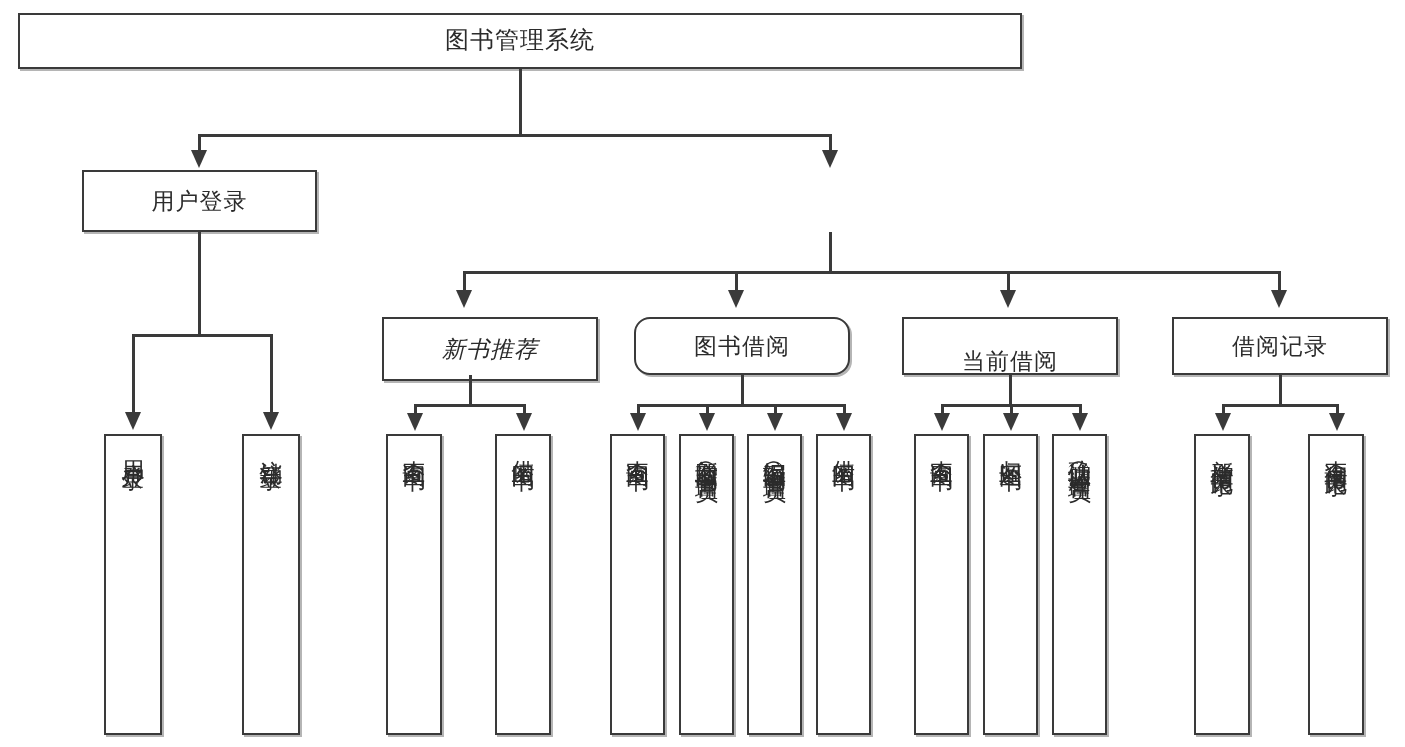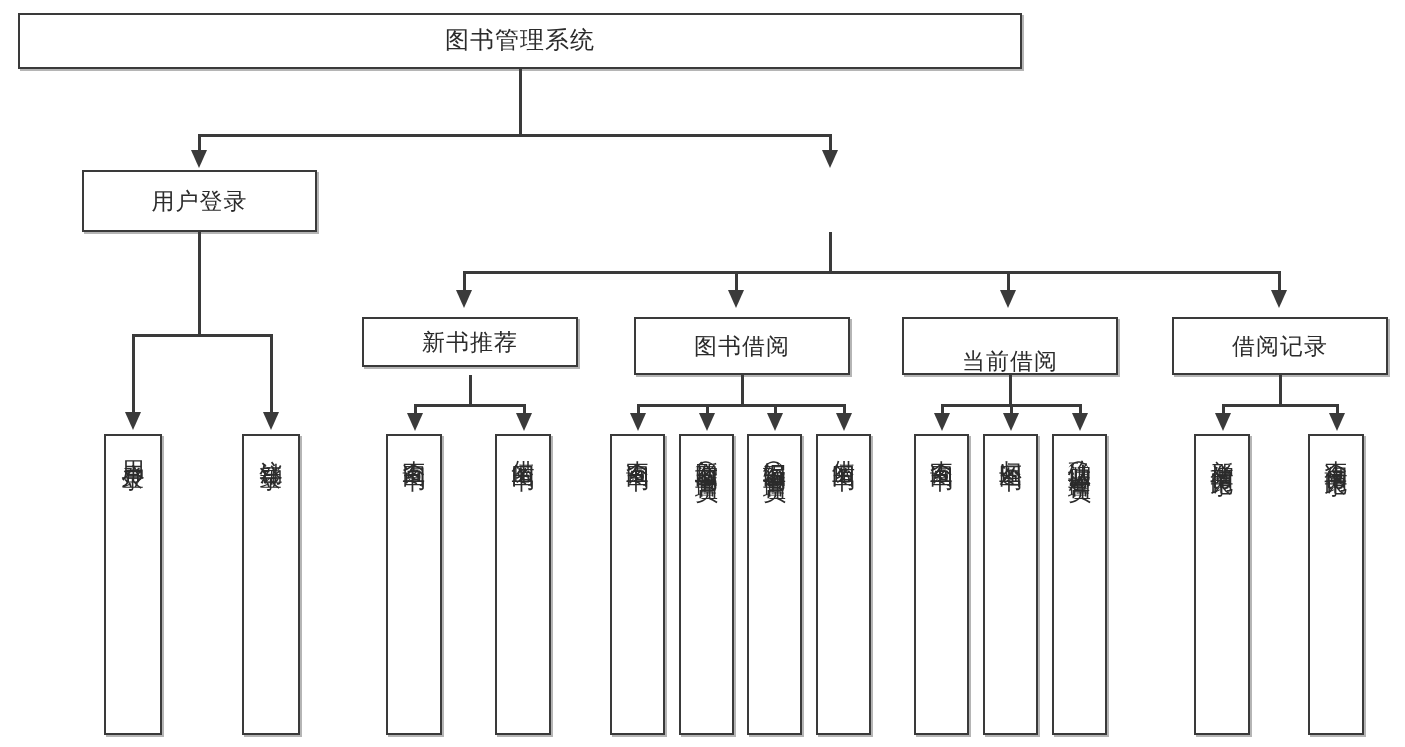--- a/index.html
+++ b/index.html
@@ -110,24 +110,24 @@
   <div class="hline" style="left:463px; top:271px; width:817px;"></div>
   <div class="vline" style="left:463px; top:271px; height:22px;"></div>
   <div class="arrow" style="left:456px; top:290px;"></div>
   <div class="vline" style="left:735px; top:271px; height:22px;"></div>
   <div class="arrow" style="left:728px; top:290px;"></div>
   <div class="vline" style="left:1007px; top:271px; height:22px;"></div>
   <div class="arrow" style="left:1000px; top:290px;"></div>
   <div class="vline" style="left:1278px; top:271px; height:22px;"></div>
   <div class="arrow" style="left:1271px; top:290px;"></div>
 
-  <div class="node branch" style="left:362px; top:317px; width:216px; height:50px;">
+  <div class="node branch" style="left:382px; top:317px; width:216px; height:64px;font-style:italic;">
     <span class="label">新书推荐</span>
   </div>
-  <div class="node branch" style="left:634px; top:317px; width:216px; height:58px;">
+  <div class="node branch" style="left:634px; top:317px; width:216px; height:58px;border-radius:16px;">
     <span class="label">图书借阅</span>
   </div>
   <div class="node branch" style="left:902px; top:317px; width:216px; height:58px;align-items:flex-end;">
     <span class="label">当前借阅</span>
   </div>
   <div class="node branch" style="left:1172px; top:317px; width:216px; height:58px;text-align:center;">
     <span class="label">借阅记录</span>
   </div>
 
   <div class="vline" style="left:198px; top:232px; height:104px;"></div>

